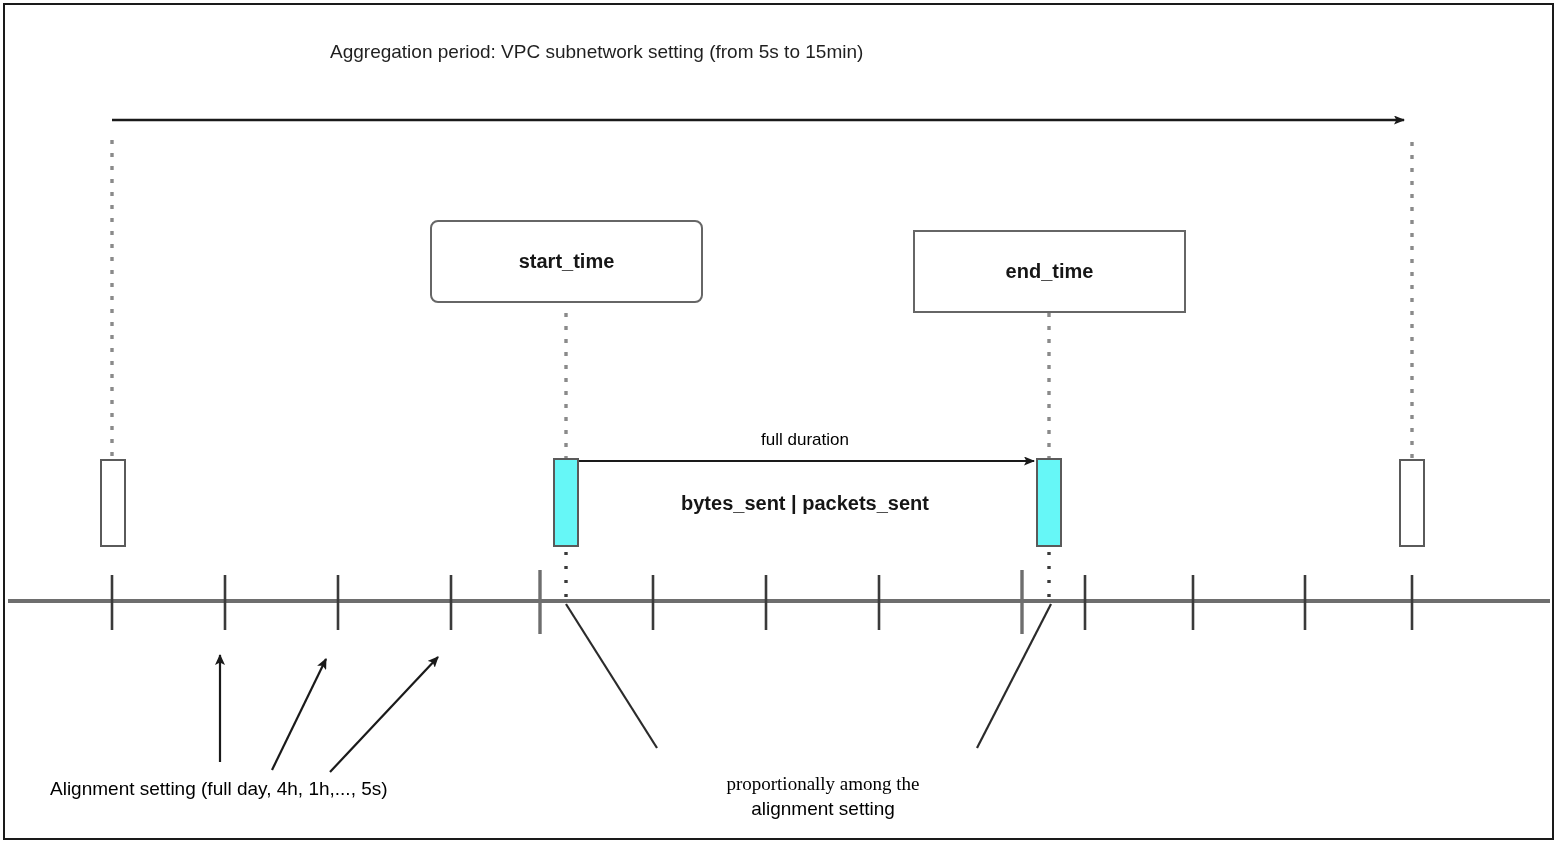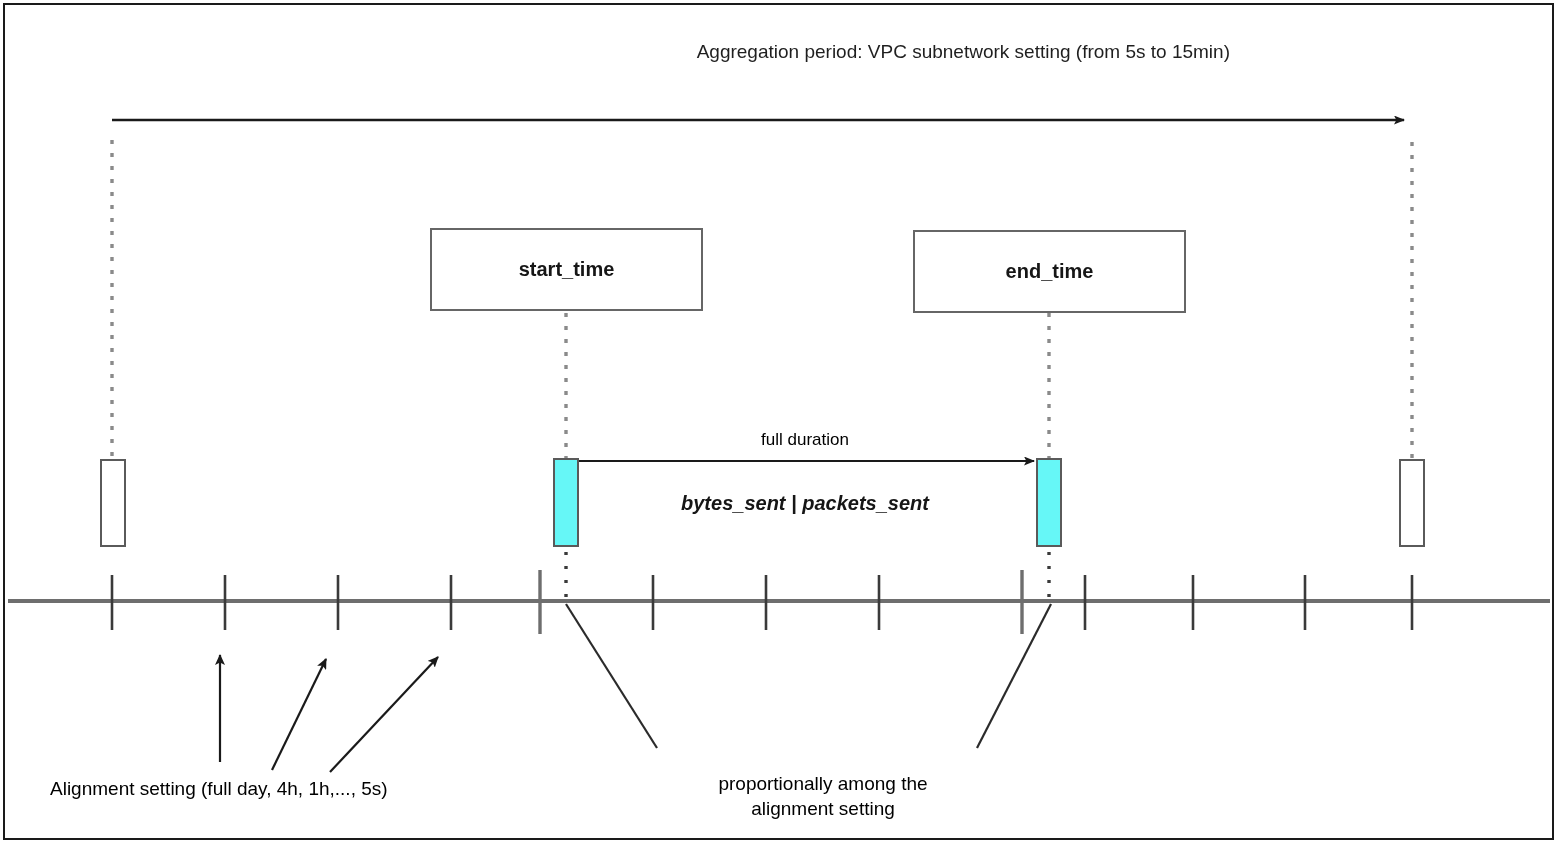--- a/index.html
+++ b/index.html
@@ -36,21 +36,21 @@
     pointer-events: none;
   }
   .txt {
     position: absolute;
     color: #1f1f1f;
     white-space: pre;
     line-height: 1.25;
   }
   .title-txt {
     font-size: 19px;
-    text-align: right;
+    text-align: left;
   }
   .box {
     position: absolute;
     background: #ffffff;
     border: 2px solid #666666;
     box-sizing: border-box;
     display: flex;
     align-items: center;
     justify-content: center;
     font-size: 20px;
@@ -138,37 +138,37 @@
     </g>
 
     <line x1="220" y1="762" x2="220" y2="655" stroke="#1a1a1a" stroke-width="2.2" marker-end="url(#arrowUp)"></line>
     <line x1="272" y1="770" x2="326" y2="659" stroke="#1a1a1a" stroke-width="2.2" marker-end="url(#arrowUp)"></line>
     <line x1="330" y1="772" x2="438" y2="657" stroke="#1a1a1a" stroke-width="2.2" marker-end="url(#arrowUp)"></line>
 
     <line x1="566" y1="604" x2="657" y2="748" stroke="#2b2b2b" stroke-width="2.2"></line>
     <line x1="1051" y1="604" x2="977" y2="748" stroke="#2b2b2b" stroke-width="2.2"></line>
   </svg>
 
-  <div class="box" style="left:430px; top:228px; width:273px; height:83px;">
+  <div class="box" style="left:430px; top:220px; width:273px; height:83px;border-radius:8px;">
     <span>start_time</span>
   </div>
 
   <div class="box" style="left:913px; top:230px; width:273px; height:83px;">
     <span>end_time</span>
   </div>
 
   <div class="bar bar-empty" style="left:100px; top:459px; width:26px; height:88px;"></div>
 
   <div class="bar bar-empty" style="left:1399px; top:459px; width:26px; height:88px;"></div>
 
   <div class="bar" style="left:553px; top:458px; width:26px; height:89px; background:#66f7f7;"></div>
 
   <div class="bar" style="left:1036px; top:458px; width:26px; height:89px; background:#66f7f7;"></div>
 
   <div class="label-flow" style="left:640px; top:430px; width:330px;">full duration</div>
 
-  <div class="label-bold" style="left:605px; top:492px; width:400px;font-style:italic;">bytes_sent | packets_sent</div>
+  <div class="label-bold" style="left:605px; top:492px; width:400px;">bytes_sent | packets_sent</div>
 
   <div class="caption-left" style="left:50px; top:778px; width:520px;">Alignment setting (full day, 4h, 1h,..., 5s)</div>
 
-  <div class="caption" style="left:693px; top:773px; width:260px;">proportionally among the</div>
+  <div class="caption" style="left:693px; top:773px; width:260px;font-family:Liberation Serif, serif;">proportionally among the</div>
   <div class="caption" style="left:693px; top:798px; width:260px;">alignment setting</div>
 </div>
 
 </body></html>

